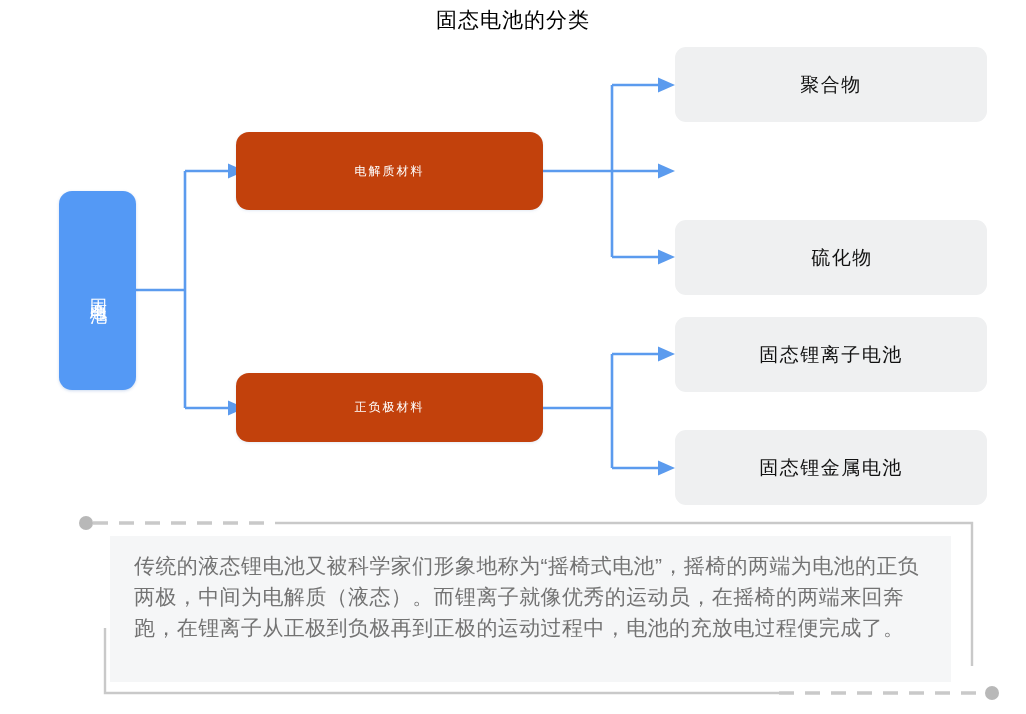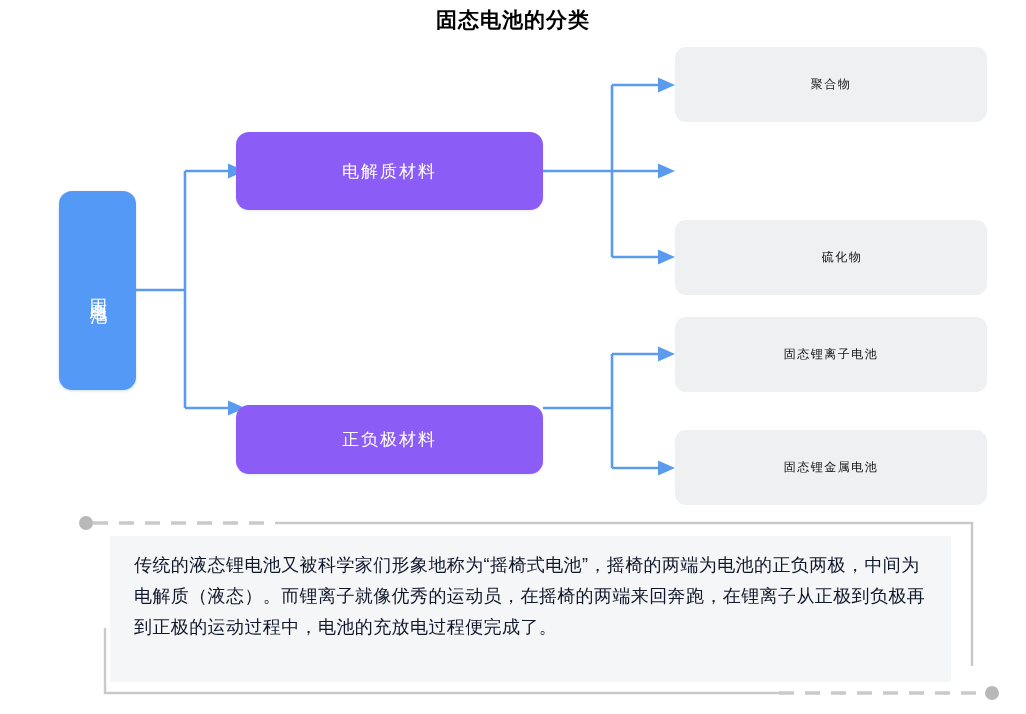--- a/index.html
+++ b/index.html
@@ -10,51 +10,51 @@
     position:relative;
     overflow:hidden;
     -webkit-font-smoothing:antialiased;
   }
   #stage{position:absolute;left:0;top:0;width:1026px;height:714px;}
 
   
   .title{
     position:absolute;left:0;top:6px;width:1026px;
     text-align:center;
-    font-size:21px;font-weight:bold;color:#000000;
+    font-size:21px;font-weight:normal;color:#000000;
     letter-spacing:1px;
   }
 
   
   #wires{position:absolute;left:0;top:0;width:1026px;height:714px;}
 
   
   .node{position:absolute;display:flex;align-items:center;justify-content:center;
         box-sizing:border-box;}
 
   .root{
     left:59px;top:191px;width:77px;height:199px;
     background:#5499f5;border-radius:13px;
     color:#ffffff;font-size:17px;line-height:1.35;
     writing-mode:vertical-rl;text-orientation:upright;
     letter-spacing:3px;
     box-shadow:0 1px 3px rgba(60,110,190,.25);
   }
 
   .branch{
-    background:#8b5cf6;border-radius:13px;
-    color:#ffffff;font-size:17px;letter-spacing:2px;
+    background:#c2410c;border-radius:13px;
+    color:#ffffff;font-size:12px;letter-spacing:2px;
     box-shadow:0 1px 3px rgba(130,165,210,.22);
   }
   .branch-1{left:236px;top:132px;width:307px;height:78px;}
-  .branch-2{left:236px;top:373px;width:307px;height:69px;margin-top:32px;}
+  .branch-2{left:236px;top:373px;width:307px;height:69px;}
 
   .leaf{
     background:#eff0f1;border-radius:11px;
-    color:#111111;font-size:12px;letter-spacing:1.5px;
+    color:#111111;font-size:19px;letter-spacing:1.5px;
     left:675px;width:312px;
   }
   .leaf-1{top:47px;height:75px;}
   .leaf-2{top:134px;height:75px;}
   .leaf-3{top:220px;height:75px;padding-left:22px;}
   .leaf-4{top:317px;height:75px;}
   .leaf-5{top:430px;height:75px;}
 
   
   .note-wrap{position:absolute;left:79px;top:510px;width:920px;height:196px;}
@@ -62,21 +62,21 @@
   .note-frame{position:absolute;left:0;top:0;width:920px;height:196px;}
 
   .note-box{
     position:absolute;left:31px;top:26px;width:841px;height:146px;
     background:#f5f6f7;
     box-sizing:border-box;
     padding:14px 22px 10px 24px;
   }
   .note-p{
     margin:0;
-    color:#0f172a;font-size:18px;line-height:31px;
+    color:#737373;font-size:21px;line-height:31px;
     letter-spacing:.4px;text-align:left;
   }
   .dot{position:absolute;width:14px;height:14px;border-radius:50%;
        background:#b8b8b8;}
   .dot-tl{left:0px;top:6px;}
   .dot-br{left:906px;top:176px;}
 </style>
 </head>
 <body>
 

